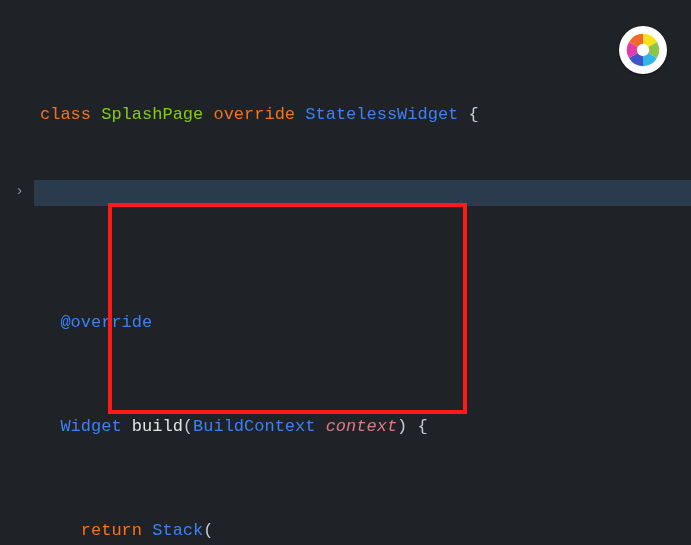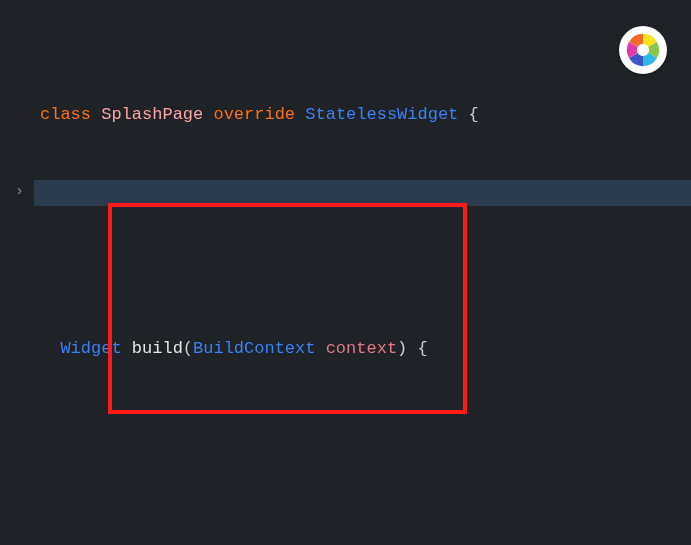--- a/index.html
+++ b/index.html
@@ -49,24 +49,24 @@
     right: 0;
     top: 180px;
     height: 26px;
     background: #2a3b4d;
     z-index: 0;
   }
   .code-area .line, .code-area .line span { position: relative; z-index: 1; }
 
   
   .kw-blue { color: #f97316; }
-  .type-green { color: #fca5a5; }
+  .type-green { color: #84cc16; }
   .type-teal { color: #3b82f6; }
   .fn-yellow { color: #e5e5e5; }
-  .prop-red { color: #e17a85; }
+  .prop-red { color: #e17a85; font-style: italic; }
   .punct { color: #c7cdd8; }
   .white { color: #c7cdd8; }
 
   .highlight-box {
     position: absolute;
     left: 108px;
     top: 203px;
     width: 359px;
     height: 211px;
     border: 4px solid #ff1a1a;
@@ -102,23 +102,25 @@
   <div class="gutter">
     <span class="gutter-caret">›</span>
   </div>
 
   <div class="code-area">
 
     <div class="line"><span class="kw-blue">class</span><span class="white"> </span><span class="type-green">SplashPage</span><span class="white"> </span><span class="kw-blue">override</span><span class="white"> </span><span class="type-teal">StatelessWidget</span><span class="white"> </span><span class="punct">{</span></div>
 
     <div class="line">&nbsp;</div>
 
+    <div class="line"><span class="white">  </span><span class="type-teal">@override</span></div>
 
     <div class="line"><span class="white">  </span><span class="type-teal">Widget</span><span class="white"> </span><span class="fn-yellow">build</span><span class="punct">(</span><span class="type-teal">BuildContext</span><span class="white"> </span><span class="prop-red">context</span><span class="punct">)</span><span class="white"> </span><span class="punct">{</span></div>
 
+    <div class="line"><span class="white">    </span><span class="kw-blue">return</span><span class="white"> </span><span class="type-teal">Stack</span><span class="punct">(</span></div>
 
     
 
     
 
     
 
     
 
     

